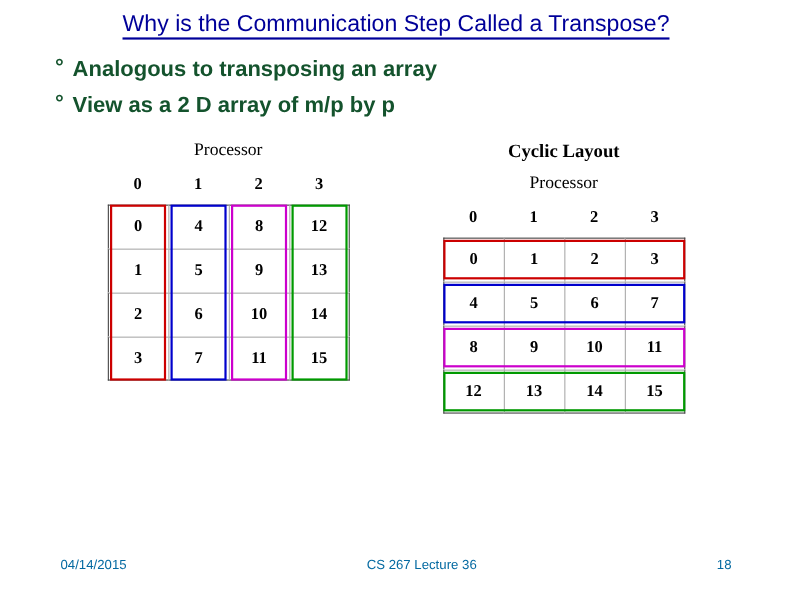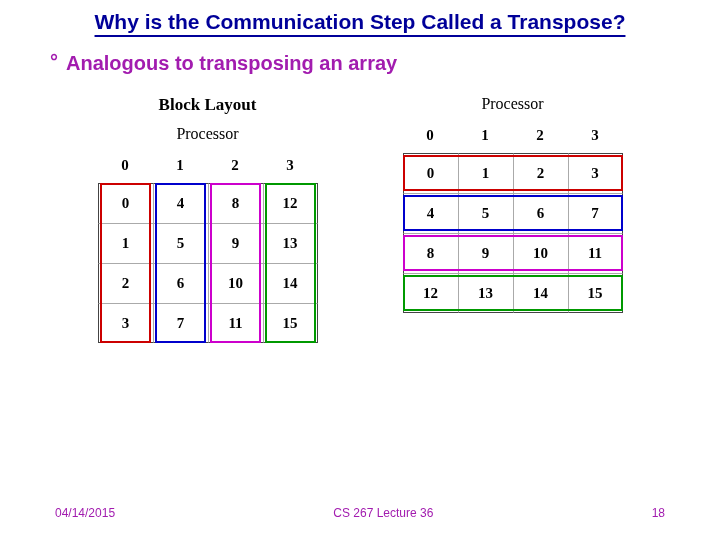--- a/index.html
+++ b/index.html
@@ -7,33 +7,33 @@
     padding: 0;
     width: 720px;
     height: 540px;
     font-family: Arial, Helvetica, sans-serif;
     background: #fff;
     position: relative;
     box-sizing: border-box;
   }
   .title {
     color: #000099;
-    font-weight: bold;
+    font-weight: normal;
     font-size: 21px;
     text-align: center;
     padding: 10px 40px 4px 40px;
     text-decoration: underline;
     text-underline-offset: 6px;
     text-decoration-thickness: 2px;
   }
   .bullets {
     padding: 14px 40px 6px 50px;
   }
   .bullet {
-    color: #a21caf;
+    color: #14532d;
     font-weight: bold;
     font-size: 20px;
     margin-bottom: 10px;
     position: relative;
     padding-left: 16px;
   }
   .bullet::before {
     content: "°";
     position: absolute;
     left: 0;
@@ -90,37 +90,37 @@
   }
   .footer {
     position: absolute;
     bottom: 20px;
     left: 0;
     width: 720px;
     display: flex;
     justify-content: space-between;
     padding: 0 55px;
     font-size: 12px;
-    color: #a21caf;
+    color: #0369a1;
     box-sizing: border-box;
   }
 </style>
 </head>
 <body>
 
 <div class="title">Why is the Communication Step Called a Transpose?</div>
 
 <div class="bullets">
   <div class="bullet">Analogous to transposing an array</div>
+  <div class="bullet">View as a 2 D array of m/p by p</div>
 </div>
 
 <div class="layouts">
 
   <div class="layout-block">
-    <div class="layout-title">Block Layout</div>
     <div class="processor-label">Processor</div>
     <div class="grid">
       <div class="cell">0</div>
       <div class="cell">1</div>
       <div class="cell">2</div>
       <div class="cell">3</div>
 
       <div class="cell body-cell first-row first-col">0</div>
       <div class="cell body-cell first-row">4</div>
       <div class="cell body-cell first-row">8</div>
@@ -142,20 +142,21 @@
       <div class="cell body-cell last-row last-col">15</div>
 
       <div class="overlay" style="left:2px; top:36px; width:51px; height:160px; border:2.5px solid #cc0000;"></div>
       <div class="overlay" style="left:57px; top:36px; width:51px; height:160px; border:2.5px solid #0000cc;"></div>
       <div class="overlay" style="left:112px; top:36px; width:51px; height:160px; border:2.5px solid #cc00cc;"></div>
       <div class="overlay" style="left:167px; top:36px; width:51px; height:160px; border:2.5px solid #009900;"></div>
     </div>
   </div>
 
   <div class="layout-block">
+    <div class="layout-title">Cyclic Layout</div>
     <div class="processor-label">Processor</div>
     <div class="grid">
       <div class="cell">0</div>
       <div class="cell">1</div>
       <div class="cell">2</div>
       <div class="cell">3</div>
 
       <div class="cell body-cell first-row first-col">0</div>
       <div class="cell body-cell first-row">1</div>
       <div class="cell body-cell first-row">2</div>

